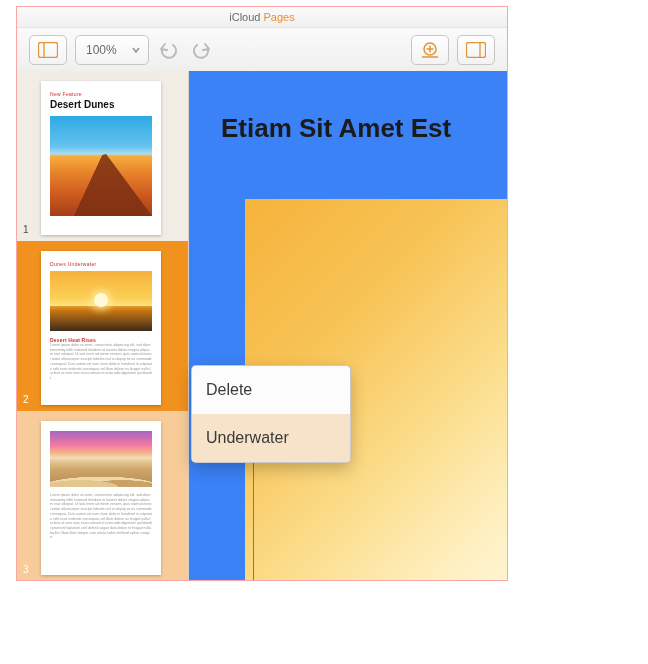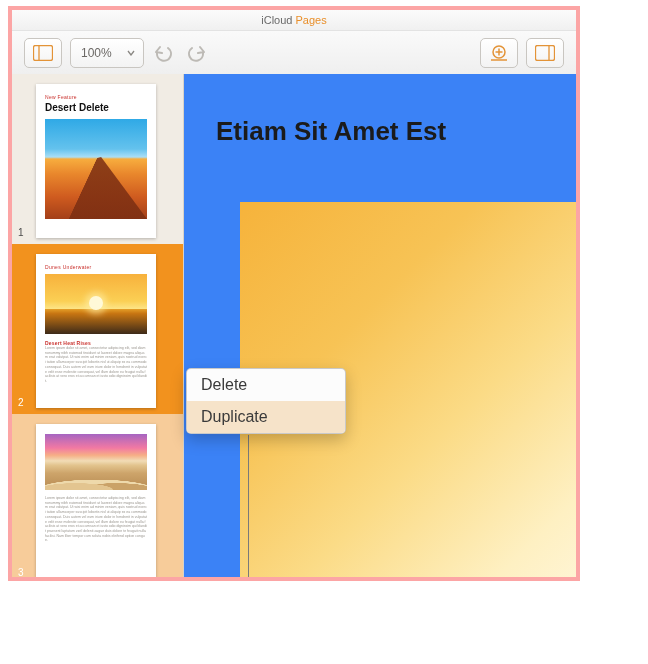--- a/index.html
+++ b/index.html
@@ -4,24 +4,24 @@
 <style>
   html, body {
     margin: 0;
     padding: 0;
     background: #fff;
     font-family: -apple-system, "Helvetica Neue", Helvetica, Arial, sans-serif;
     color: #333;
   }
   .window {
     position: relative;
-    width: 572px;
+    width: 492px;
     height: 575px;
-    margin: 6px 12px 0 8px;
-    border: 4px solid #fca5a5;
+    margin: 6px 12px 0 16px;
+    border: 1px solid #fca5a5;
     background: #fff;
     overflow: hidden;
     box-sizing: border-box;
   }
   
   .titlebar {
     height: 20px;
     line-height: 20px;
     background: linear-gradient(#fbfbfb, #f0f0f0);
     border-bottom: 1px solid #e3e3e3;
@@ -198,21 +198,21 @@
     background: #fcfcfc;
     border: 1px solid rgba(0,0,0,.2);
     border-radius: 5px;
     box-shadow: 0 6px 16px rgba(0,0,0,.22);
     overflow:hidden;
     z-index: 50;
     font-size: 16px;
     color: #3a3a3a;
   }
   .context-menu .item {
-    padding: 6px 14px;
+    padding: 14px 14px;
     line-height: 20px;
     cursor: default;
   }
   .context-menu .item.highlight {
     background: #f6e3c9;
   }
 
   
   .callout-line {
     position:absolute;
@@ -281,21 +281,21 @@
   </div>
 
   <div class="body">
 
     <div class="sidebar">
 
       <div class="thumb-slot">
         <span class="thumb-num">1</span>
         <div class="thumb">
           <div class="category">New Feature</div>
-          <div class="title">Desert Delete</div>
+          <div class="title">Desert Dunes</div>
           <div class="p1-img"></div>
         </div>
       </div>
 
       <div class="thumb-slot selected">
         <span class="thumb-num">2</span>
         <div class="thumb">
           <div class="category">Dunes Underwater</div>
           <div class="p2-img"></div>
           <div class="subhead">Desert Heat Rises</div>
@@ -317,18 +317,18 @@
       <div class="page">
         <div class="page-hero-title">Etiam Sit Amet Est</div>
         <div class="page-hero-img"></div>
       </div>
     </div>
 
   </div>
 
   <div class="context-menu">
     <div class="item">Delete</div>
-    <div class="item highlight">Duplicate</div>
+    <div class="item highlight">Underwater</div>
   </div>
 
   <div class="callout-line"></div>
 
 </div>
 
 </body></html>

